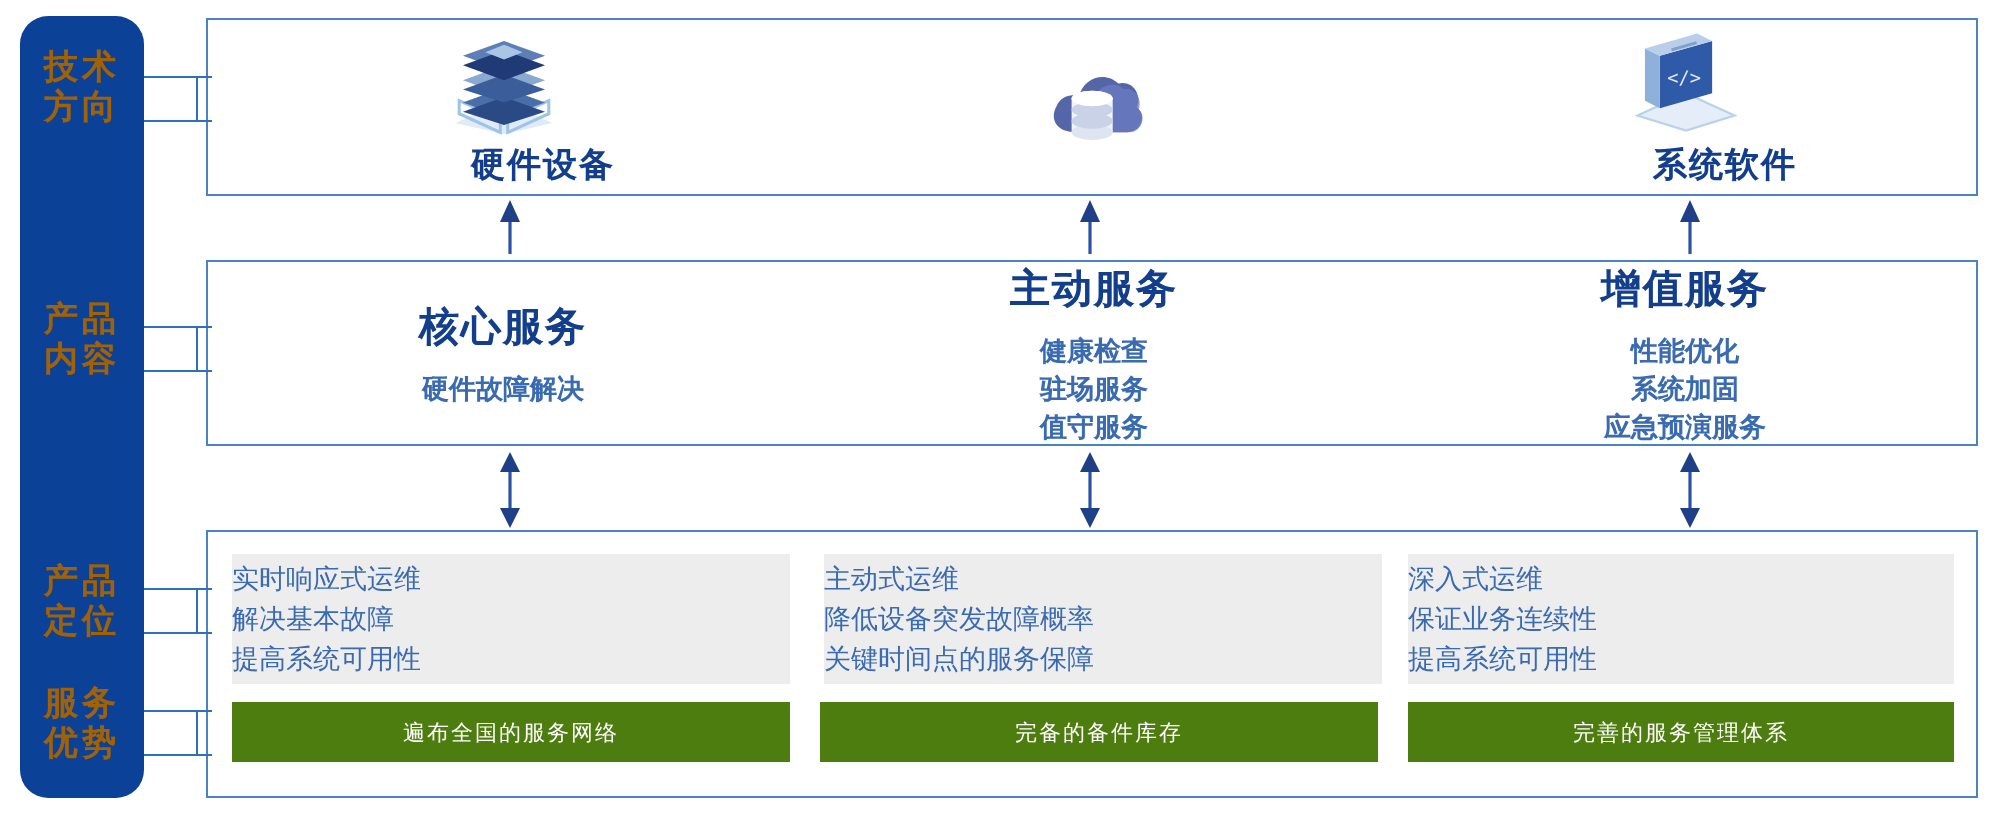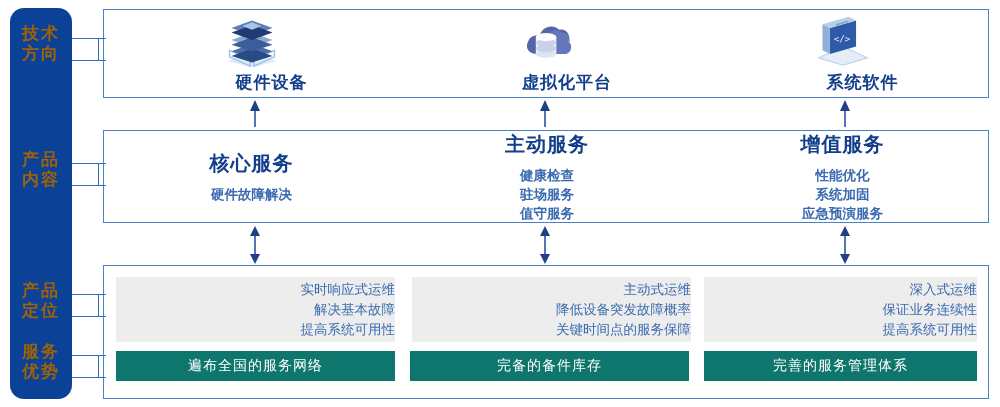--- a/index.html
+++ b/index.html
@@ -77,32 +77,32 @@
     font-size:13.5px; color:#3a6bb0; line-height:19px;
     white-space:nowrap;
     font-weight:bold;
   }
 
   
   .grey{
     position:absolute;
     background:#ededed;
     display:flex; flex-direction:column;
-    align-items:flex-end; justify-content:center;
+    align-items:flex-start; justify-content:center;
   }
   .grey-line{
     font-size:13.5px; color:#3a6bb0; line-height:20px; white-space:nowrap;
   }
 
   
   .bar{
     position:absolute;
-    background:#0f766e;
+    background:#4d7c0f;
     display:flex; align-items:center; justify-content:center;
-    color:#ffffff; font-size:14px; letter-spacing:1px;
+    color:#ffffff; font-size:11px; letter-spacing:1px;
     white-space:nowrap;
   }
 
   
   .arrow{ position:absolute; z-index:5; }
 </style>
 </head>
 <body>
 
 <div id="root">
@@ -180,21 +180,20 @@
           <g>
             <ellipse cx="31" cy="26" rx="11" ry="4.2" fill="#f2f4fa"></ellipse>
             <rect x="20" y="26" width="22" height="18" fill="#f2f4fa"></rect>
             <ellipse cx="31" cy="44" rx="11" ry="4.2" fill="#dfe4f1"></ellipse>
             <ellipse cx="31" cy="32" rx="11" ry="4.2" fill="#c9d2e6"></ellipse>
             <ellipse cx="31" cy="38" rx="11" ry="4.2" fill="#c9d2e6"></ellipse>
             <ellipse cx="31" cy="26" rx="11" ry="4.2" fill="#ffffff"></ellipse>
           </g>
         </svg>
       </span>
-      <span class="tech-title">虚拟化平台</span>
     </div>
 
     <div class="col" style="left:591px; width:295px;">
       <span class="tech-icon">
         <svg viewBox="0 0 64 60" width="60" height="56">
           <polygon points="32,36 58,48 32,56 6,48" fill="#e4edf8"></polygon>
           <polygon points="32,36 58,48 32,56 6,48" fill="none" stroke="#b9d2ea" stroke-width="1.2"></polygon>
           <polygon points="18,16 46,8 46,36 18,44" fill="#2f5aa8"></polygon>
           <polygon points="18,16 18,44 10,40 10,12" fill="#8fb0da"></polygon>
           <polygon points="10,12 38,4 46,8 18,16" fill="#b9cfe9"></polygon>

